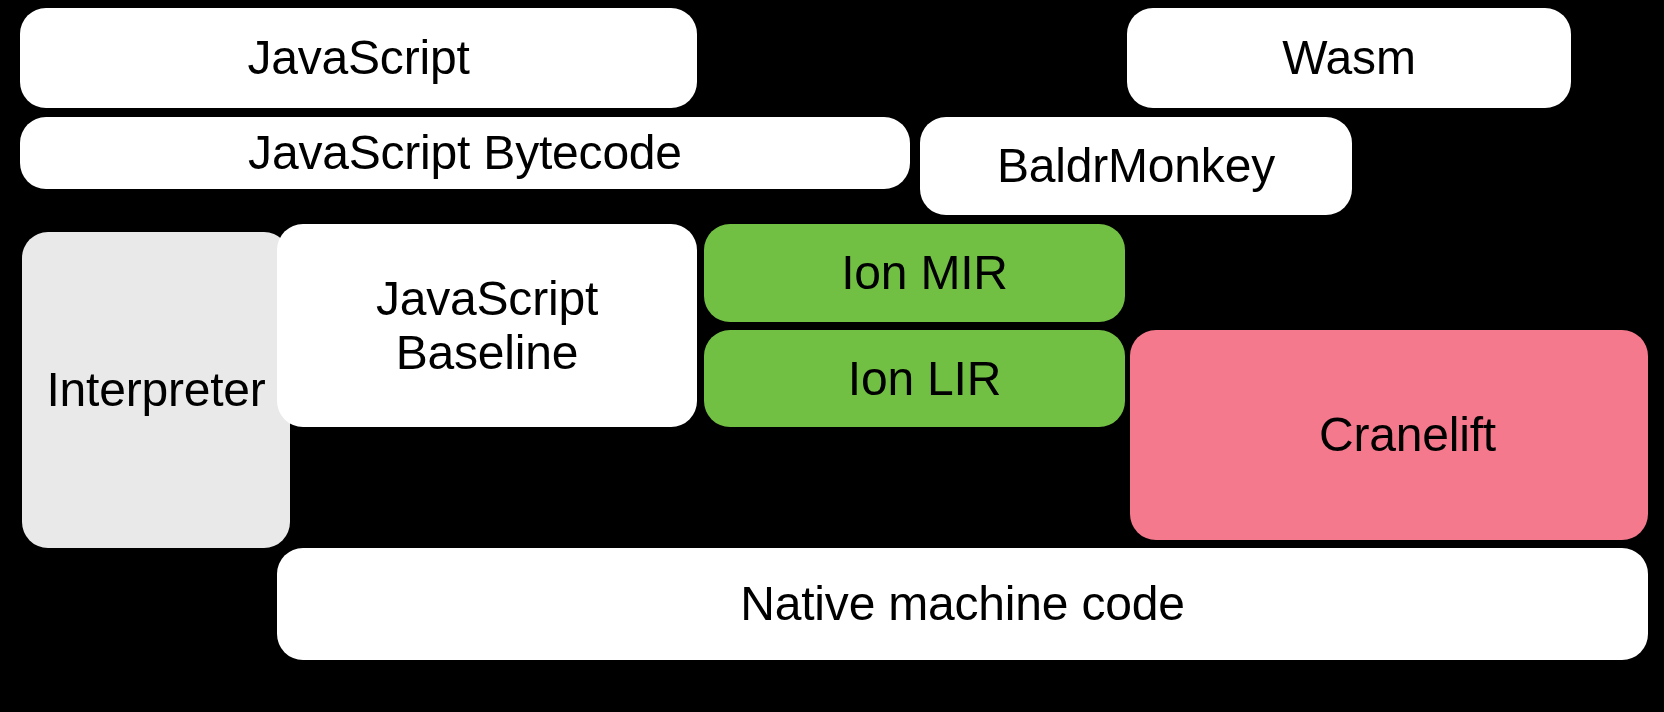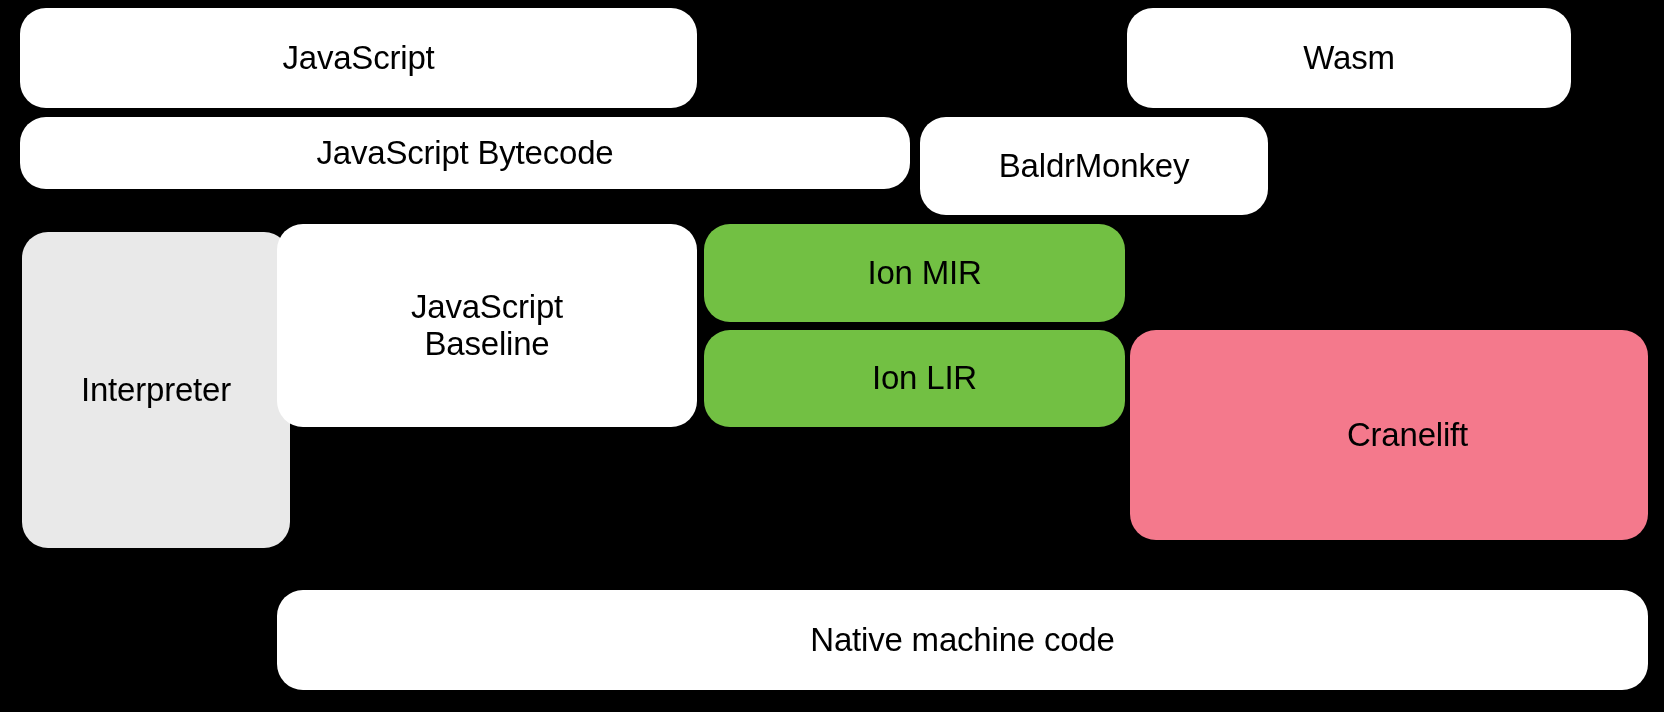--- a/index.html
+++ b/index.html
@@ -20,51 +20,51 @@
   }
   .node {
     position: absolute;
     box-sizing: border-box;
     display: flex;
     align-items: center;
     justify-content: center;
     text-align: center;
     border-radius: 26px;
     color: #000000;
-    font-size: 33px;
+    font-size: 48px;
     line-height: 1.12;
     letter-spacing: -0.2px;
     font-weight: 400;
     white-space: pre-line;
     user-select: none;
   }
   .fill-white  { background: #FFFFFF; }
   .fill-gray   { background: #E9E9E9; }
   .fill-green  { background: #72C043; padding-left: 20px; }
   .fill-pink   { background: #F4798C; }
 
   
   #n-javascript        { left: 20px;   top: 8px;   width: 677px; height: 100px; }
   #n-asmjs             { left: 704px;  top: 8px;   width: 414px; height: 100px; }
   #n-wasm              { left: 1127px; top: 8px;   width: 444px; height: 100px; }
 
   
   #n-js-bytecode       { left: 20px;   top: 117px; width: 890px; height: 72px; }
-  #n-baldrmonkey       { left: 920px;  top: 117px; width: 348px; height: 98px; }
+  #n-baldrmonkey       { left: 920px;  top: 117px; width: 432px; height: 98px; }
 
   
   #n-interpreter       { left: 22px;   top: 232px; width: 268px; height: 316px; }
   #n-js-baseline       { left: 277px;  top: 224px; width: 420px; height: 203px; }
   #n-ion-mir           { left: 704px;  top: 224px; width: 421px; height: 98px; }
   #n-ion-lir           { left: 704px;  top: 330px; width: 421px; height: 97px; }
   #n-macro-assembler   { left: 277px;  top: 435px; width: 848px; height: 105px; }
   #n-cranelift         { left: 1130px; top: 330px; width: 518px; height: 210px; padding-left: 37px; }
 
   
-  #n-native-code       { left: 277px;  top: 548px; width: 1371px; height: 100px; margin-top: 42px; }
+  #n-native-code       { left: 277px;  top: 548px; width: 1371px; height: 112px; }
 </style>
 </head>
 <body>
 
 <div id="diagram">
 
   <div class="node fill-white" id="n-javascript">JavaScript</div>
 
 
   <div class="node fill-white" id="n-wasm">Wasm</div>

